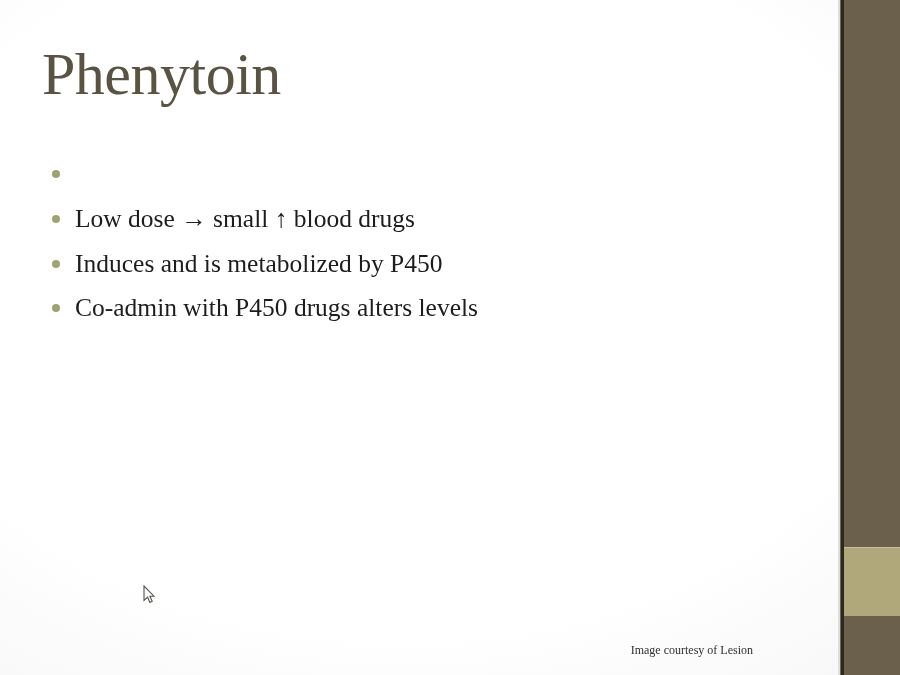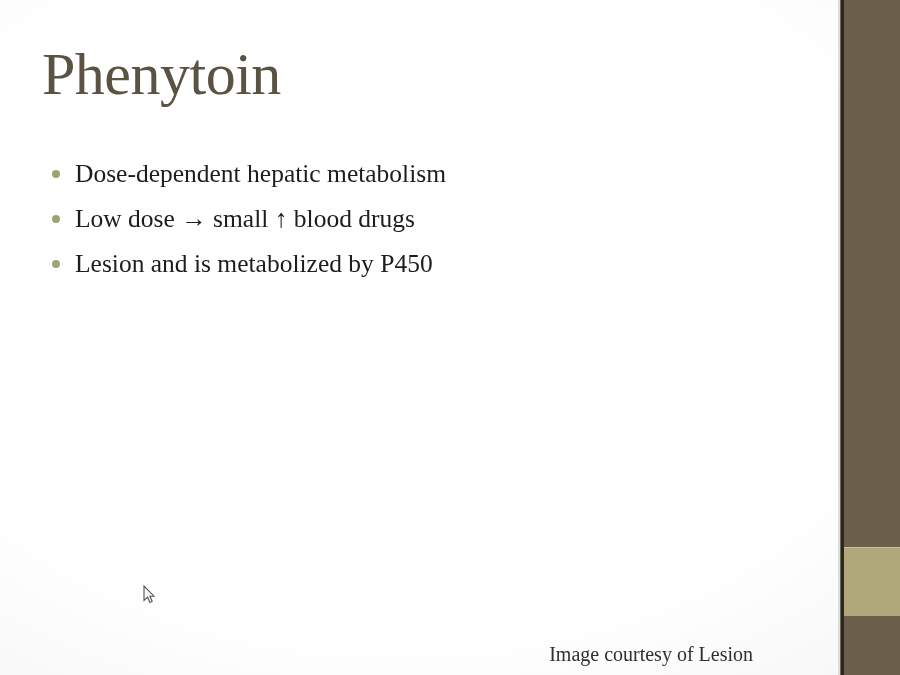--- a/index.html
+++ b/index.html
@@ -69,48 +69,51 @@
     display: inline-block;
     width: 8px; height: 8px;
     border-radius: 50%;
     background: var(--bullet-dot-color, #a0a371);
     margin-right: 15px;
     vertical-align: 4px;
   }
   .credit {
     position: absolute;
     right: 85px; top: 643px;
-    font-size: 20px;
+    font-size: 12px;
     color: #2f2f2f;
     white-space: nowrap;
   }
   .cursor {
     position: absolute;
     left: 142px; top: 585px;
     width: 13px; height: 19px;
   }
 </style>
 </head>
 <body>
 
 <div class="stage">
 
   <div class="slide">
 
     <h1 class="title">Phenytoin</h1>
 
     <ul class="bullets">
       <li>
-        <span class="dot"></span><span>Dose-dependent hepatic metabolism</span>
+        <span class="dot"></span>
       </li>
       <li>
         <span class="dot"></span><span>Low dose → small ↑ blood drugs</span>
       </li>
       <li>
-        <span class="dot"></span><span>Lesion and is metabolized by P450</span>
+        <span class="dot"></span><span>Induces and is metabolized by P450</span>
+      </li>
+      <li>
+        <span class="dot"></span><span>Co-admin with P450 drugs alters levels</span>
       </li>
     </ul>
 
     <div class="credit">Image courtesy of Lesion</div>
 
     <svg class="cursor" viewBox="0 0 13 19" xmlns="http://www.w3.org/2000/svg">
       <path d="M2,1 L2,15.5 L5.6,12.2 L7.9,17.4 L10.2,16.3 L7.9,11.2 L12,11.2 Z" fill="#fbfbfb" stroke="#55524a" stroke-width="1.1" stroke-linejoin="miter"></path>
     </svg>
 
   </div>

